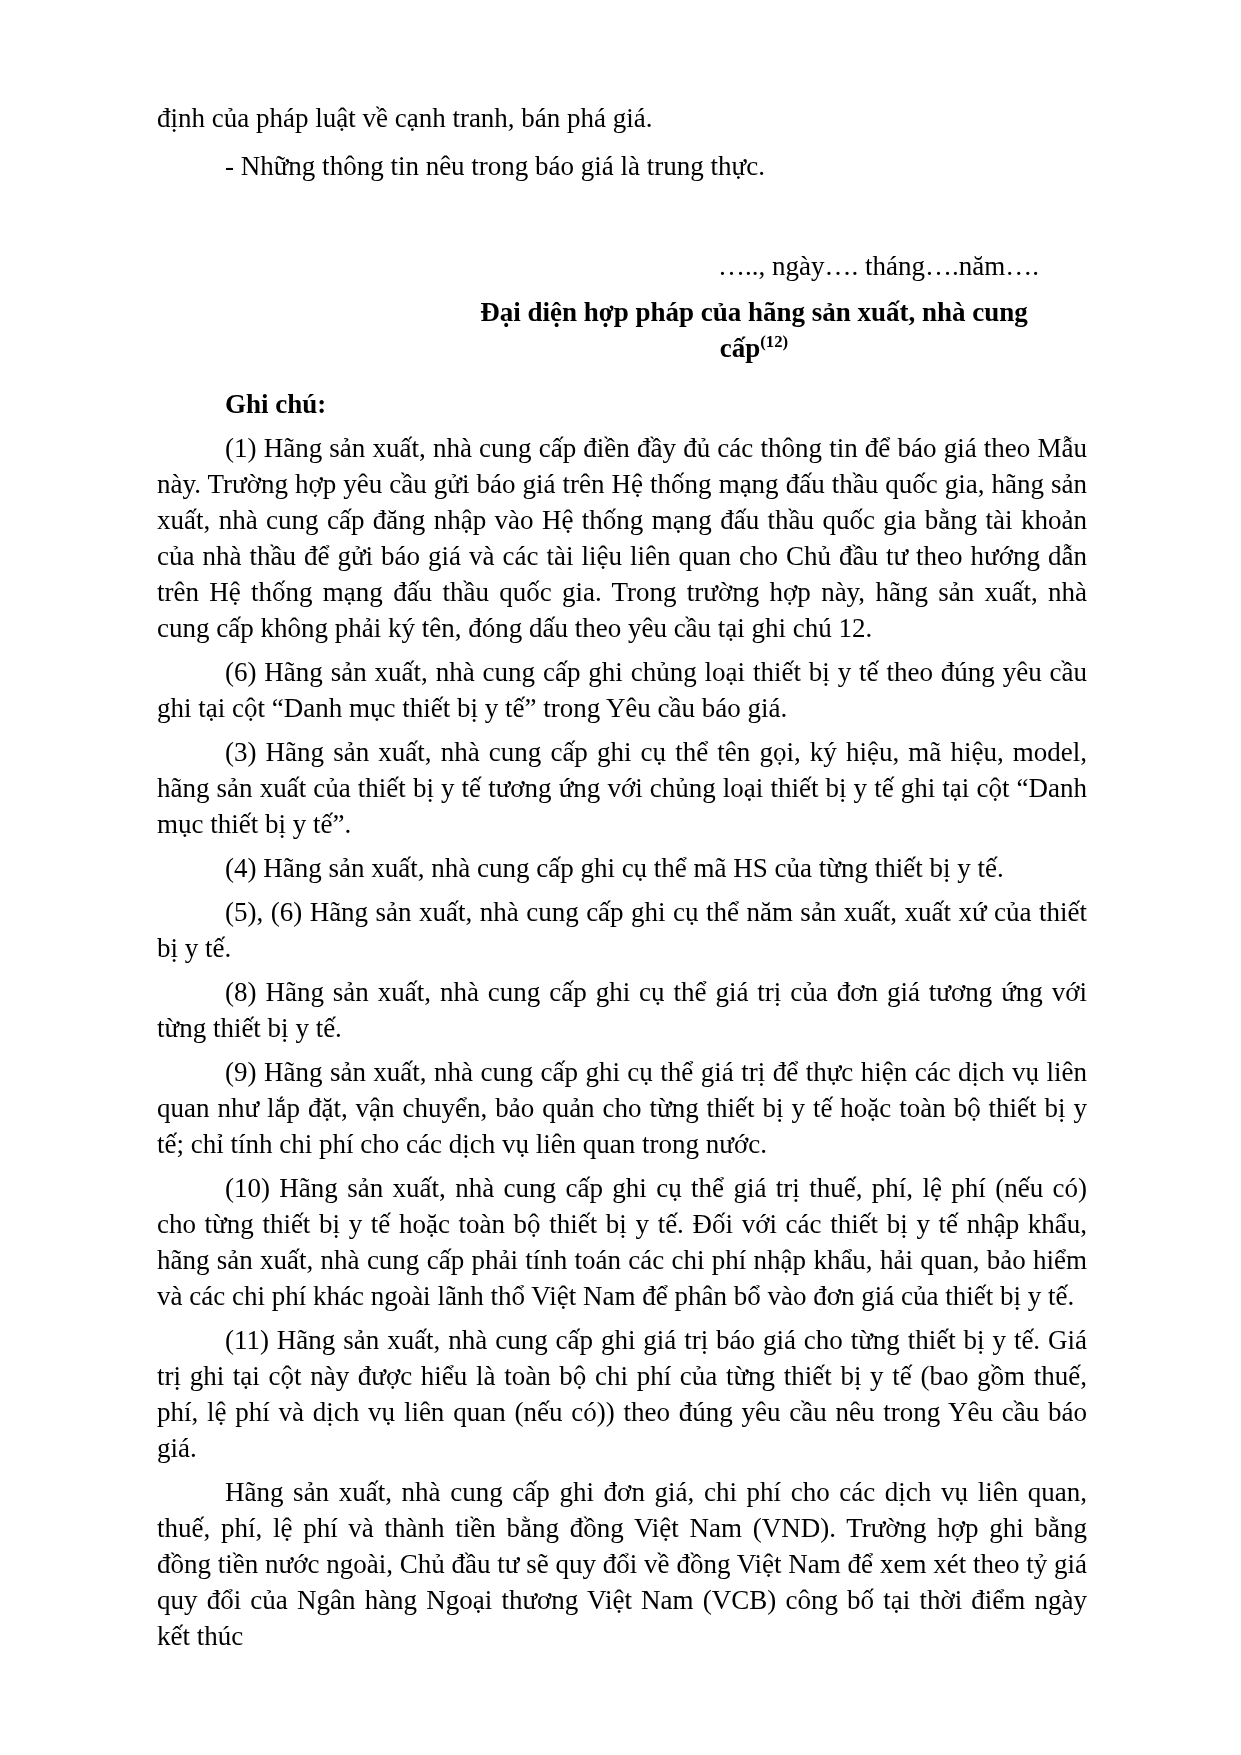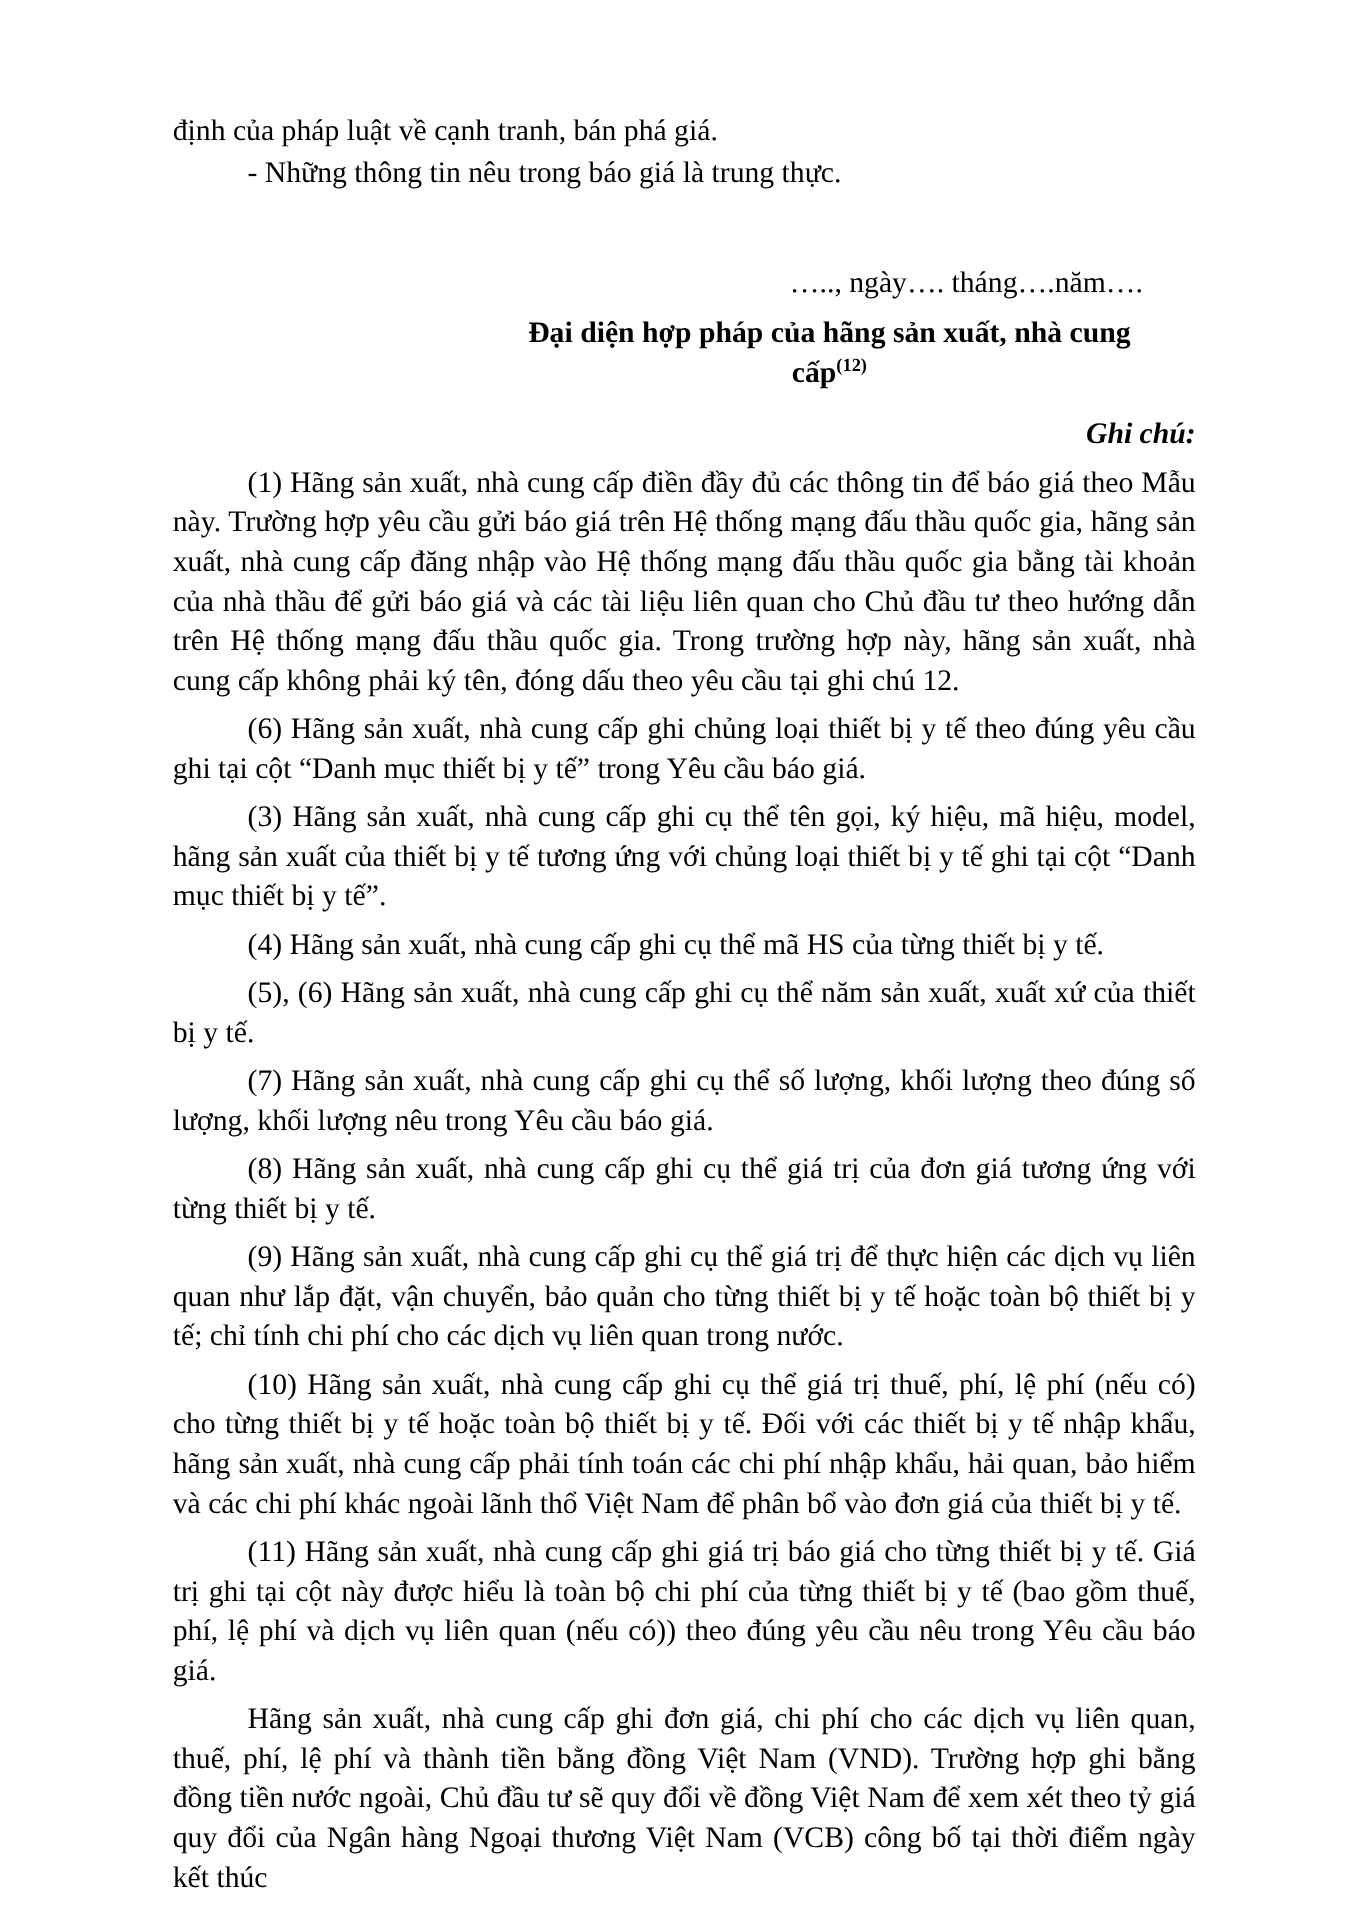--- a/index.html
+++ b/index.html
@@ -22,21 +22,21 @@
   }
   .para {
     margin: 0;
     text-align: justify;
   }
   .p-continuation {
     text-indent: 0;
   }
   .p-declaration {
     text-indent: 68px;
-    margin-top: 2px;
+    margin-top: 12px;
   }
   .sig-block {
     width: 586px;
     margin-left: 304px;
     text-align: center;
   }
   .sig-date {
     margin-top: 64px;
     text-align: right;
     padding-right: 8px;
@@ -51,22 +51,20 @@
     text-align: center;
   }
   .sig-note {
     margin-top: 12px;
     font-style: italic;
   }
   .notes-heading {
     margin: 20px 0 0 0;
     text-indent: 68px;
     font-weight: bold;
-    font-style: italic;
-    text-align: right;
   }
   .note {
     margin: 8px 0 0 0;
     text-indent: 68px;
     text-align: justify;
   }
 </style>
 </head>
 <body>
 
@@ -81,20 +79,19 @@
     <div class="sig-title"><span>Đại diện hợp pháp của hãng sản xuất, nhà cung cấp</span><sup>(12)</sup></div>
   </div>
 
   <p class="notes-heading">Ghi chú:</p>
 
   <p class="note">(1) Hãng sản xuất, nhà cung cấp điền đầy đủ các thông tin để báo giá theo Mẫu này. Trường hợp yêu cầu gửi báo giá trên Hệ thống mạng đấu thầu quốc gia, hãng sản xuất, nhà cung cấp đăng nhập vào Hệ thống mạng đấu thầu quốc gia bằng tài khoản của nhà thầu để gửi báo giá và các tài liệu liên quan cho Chủ đầu tư theo hướng dẫn trên Hệ thống mạng đấu thầu quốc gia. Trong trường hợp này, hãng sản xuất, nhà cung cấp không phải ký tên, đóng dấu theo yêu cầu tại ghi chú 12.</p>
   <p class="note">(6) Hãng sản xuất, nhà cung cấp ghi chủng loại thiết bị y tế theo đúng yêu cầu ghi tại cột “Danh mục thiết bị y tế” trong Yêu cầu báo giá.</p>
   <p class="note">(3) Hãng sản xuất, nhà cung cấp ghi cụ thể tên gọi, ký hiệu, mã hiệu, model, hãng sản xuất của thiết bị y tế tương ứng với chủng loại thiết bị y tế ghi tại cột “Danh mục thiết bị y tế”.</p>
   <p class="note">(4) Hãng sản xuất, nhà cung cấp ghi cụ thể mã HS của từng thiết bị y tế.</p>
   <p class="note">(5), (6) Hãng sản xuất, nhà cung cấp ghi cụ thể năm sản xuất, xuất xứ của thiết bị y tế.</p>
-  <p class="note">(7)  Hãng sản xuất, nhà cung cấp ghi cụ thể số lượng, khối lượng theo đúng số lượng, khối lượng nêu trong Yêu cầu báo giá.</p>
   <p class="note">(8) Hãng sản xuất, nhà cung cấp ghi cụ thể giá trị của đơn giá tương ứng với từng thiết bị y tế.</p>
   <p class="note">(9)  Hãng sản xuất, nhà cung cấp ghi cụ thể giá trị để thực hiện các dịch vụ liên quan như lắp đặt, vận chuyển, bảo quản cho từng thiết bị y tế hoặc toàn bộ thiết bị y tế; chỉ tính chi phí cho các dịch vụ liên quan trong nước.</p>
   <p class="note">(10) Hãng sản xuất, nhà cung cấp ghi cụ thể giá trị thuế, phí, lệ phí (nếu có) cho từng thiết bị y tế hoặc toàn bộ thiết bị y tế. Đối với các thiết bị y tế nhập khẩu, hãng sản xuất, nhà cung cấp phải tính toán các chi phí nhập khẩu, hải quan, bảo hiểm và các chi phí khác ngoài lãnh thổ Việt Nam để phân bổ vào đơn giá của thiết bị y tế.</p>
   <p class="note">(11) Hãng sản xuất, nhà cung cấp ghi giá trị báo giá cho từng thiết bị y tế. Giá trị ghi tại cột này được hiểu là toàn bộ chi phí của từng thiết bị y tế (bao gồm thuế, phí, lệ phí và dịch vụ liên quan (nếu có)) theo đúng yêu cầu nêu trong Yêu cầu báo giá.</p>
   <p class="note">Hãng sản xuất, nhà cung cấp ghi đơn giá, chi phí cho các dịch vụ liên quan, thuế, phí, lệ phí và thành tiền bằng đồng Việt Nam (VND). Trường hợp ghi bằng đồng tiền nước ngoài, Chủ đầu tư sẽ quy đổi về đồng Việt Nam để xem xét theo tỷ giá quy đổi của Ngân hàng Ngoại thương Việt Nam (VCB) công bố tại thời điểm ngày kết thúc</p>
 
 </div>
 
 </body></html>

